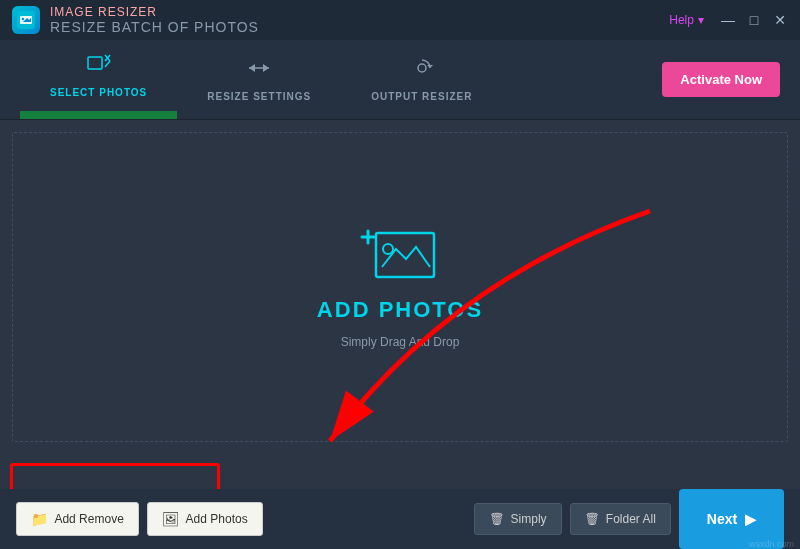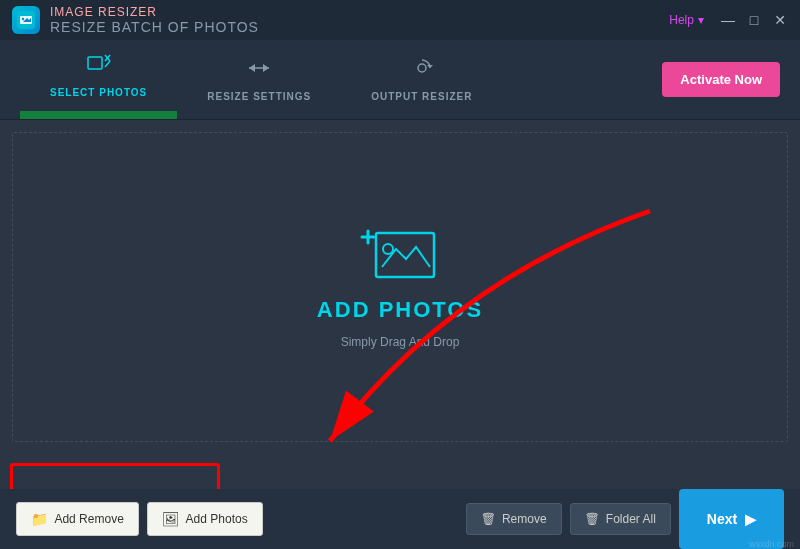--- a/index.html
+++ b/index.html
@@ -392,21 +392,21 @@
     </button>
     <button class="add-photos-btn">
       <span style="font-size:14px;">🖼</span>
       <span>Add Photos</span>
     </button>
   </div>
 
   <div class="bottom-right">
     <button class="remove-btn">
       <span style="font-size:12px;">🗑</span>
-      <span>Remove</span>
+      <span>Simply</span>
     </button>
     <button class="remove-all-btn">
       <span style="font-size:12px;">🗑</span>
       <span>Folder All</span>
     </button>
     <button class="next-btn">
       <span>Next</span>
       <span>▶</span>
     </button>
   </div>

